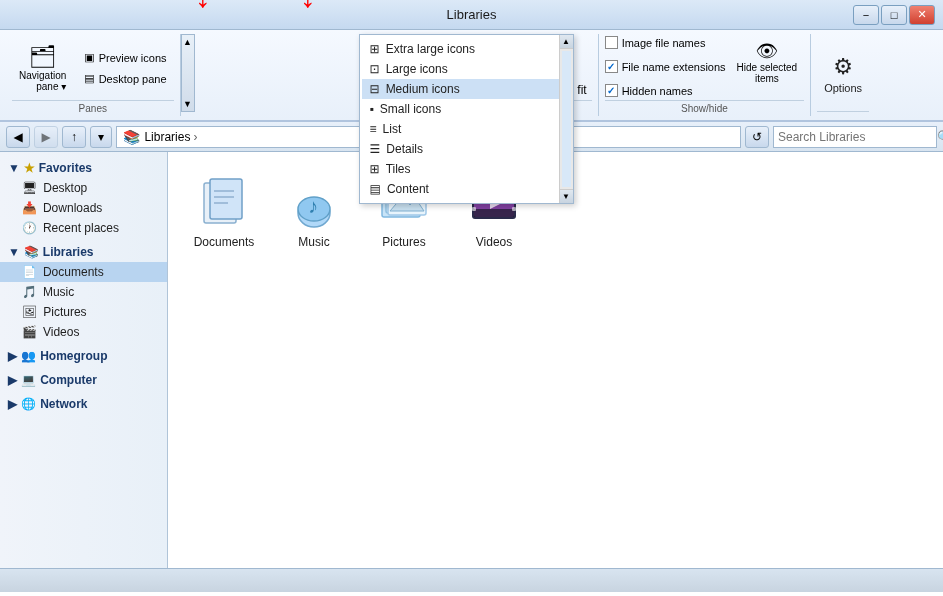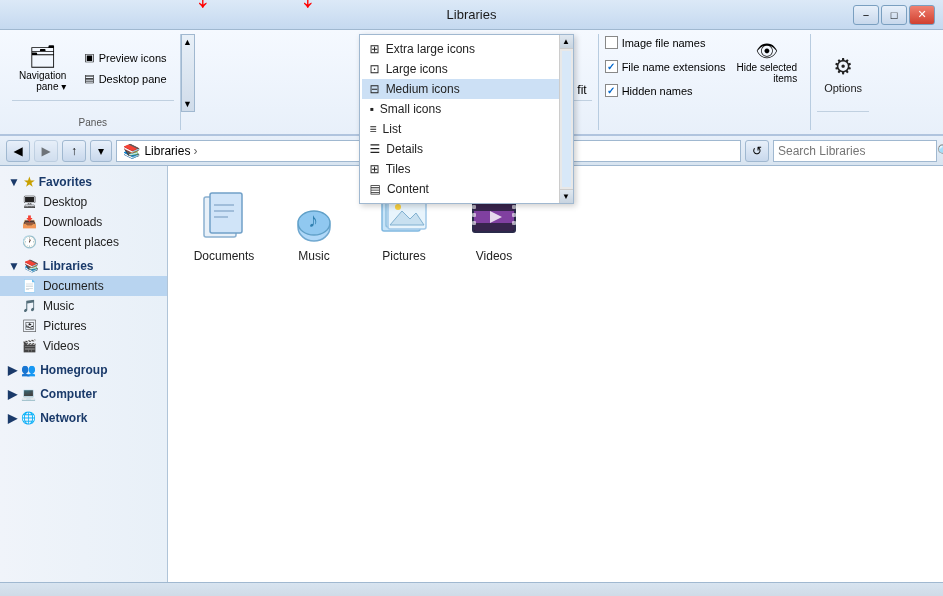--- a/index.html
+++ b/index.html
@@ -102,21 +102,21 @@
       flex-direction: column;
       border-right: 1px solid #b8cce0;
       padding: 2px 6px;
       min-width: 50px;
     }
     .ribbon-group-label {
       font-size: 10px;
       color: #555;
       text-align: center;
       margin-top: auto;
-      padding-top: 16px;
+      padding-top: 2px;
       border-top: 1px solid #c0d0e0;
     }
     .ribbon-group-content {
       display: flex;
       align-items: center;
       gap: 4px;
       flex: 1;
     }
 
     .ribbon-btn {
@@ -389,23 +389,24 @@
           </div>
           <div class="sh-check">
             <div class="checkbox checked">
                 <span class="checkmark">✓</span>
               </div>
             <span>Hidden names</span>
           </div>
         </div>
         <div class="hide-selected-btn">
           <div style="font-size:18px;">👁</div>
-          <div style="font-size:10px; text-align:right;">Hide selected<br>items</div>
-        </div>
-      </div>
+          <div style="font-size:10px; text-align:center;">Hide selected<br>items</div>
+        </div>
+      </div>
+      <div class="ribbon-group-label">Show/hide</div>
     </div>
 
     <div class="ribbon-group" style="border-right:none;">
       <div class="ribbon-group-content" style="align-items:center; justify-content:center;">
         <div class="ribbon-btn">
           <div class="ribbon-btn-icon">⚙</div>
           <div>Options</div>
         </div>
       </div>
       <div class="ribbon-group-label"></div>

